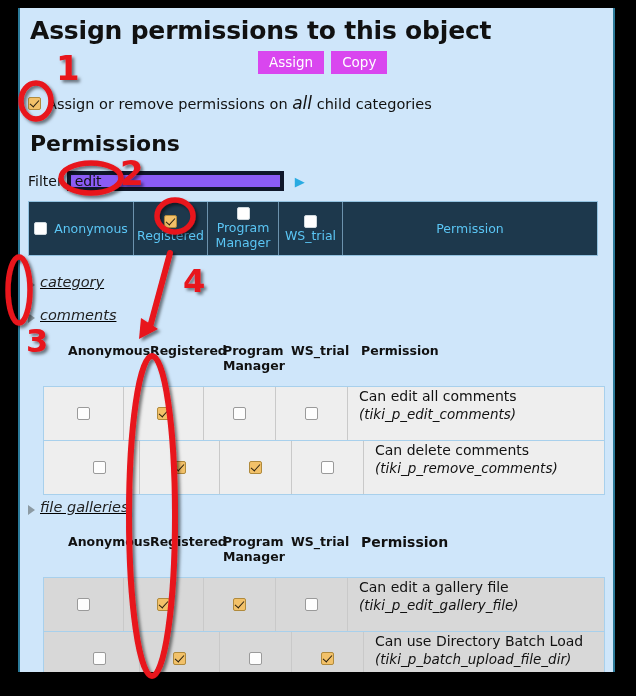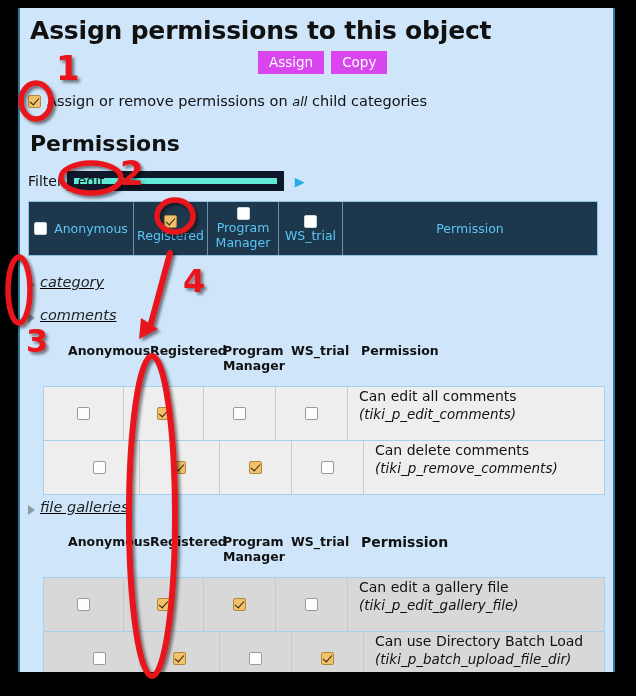--- a/index.html
+++ b/index.html
@@ -26,40 +26,40 @@
 
   .btnrow{position:absolute;left:238px;top:43px;display:flex;gap:7px;}
   .btn{
     background:#d946ef;color:#fff;border:none;
     font-size:13.5px;font-family:"DejaVu Sans","Liberation Sans",sans-serif;
     padding:3px 11px 4px 11px;line-height:16px;cursor:pointer;
   }
 
   .childrow{position:absolute;left:8px;top:85px;display:flex;align-items:center;gap:6px;}
   .childrow .lbl{font-size:14.5px;color:#111;}
-  .childrow .lbl i{font-style:italic;font-size:13px;}
+  .childrow .lbl i{font-style:italic;font-size:17px;}
 
   
   .cb{
     display:inline-block;width:13px;height:13px;box-sizing:border-box;
     border:1px solid #9a9a9a;background:#fdfdfd;border-radius:2px;
     position:relative;vertical-align:middle;cursor:pointer;flex:none;
   }
   .cb.on{background:#f2c169;border-color:#b08a3c;}
   .cb.on::after{
     content:"";position:absolute;left:3px;top:0px;width:4px;height:8px;
     border:solid #2a2010;border-width:0 1.7px 1.7px 0;transform:rotate(42deg);
   }
   .cb.dark{border:1px solid #cfd8dd;background:#fff;}
 
   .filterrow{position:absolute;left:8px;top:163px;display:flex;align-items:center;gap:4px;}
   .filterrow .flbl{font-size:14px;color:#111;}
   .finput{
-    width:217px;height:20px;box-sizing:border-box;background:#5eead4;
-    border:7px solid #0f172a;font-size:14px;color:#111;padding:0 4px;
+    width:217px;height:20px;box-sizing:border-box;background:#8b5cf6;
+    border:4px solid #0f172a;font-size:14px;color:#111;padding:0 4px;
     font-family:"DejaVu Sans","Liberation Sans",sans-serif;
   }
   .play{color:#29abe2;font-size:13px;margin-left:7px;cursor:pointer;}
 
   
   .hdr{
     position:absolute;left:8px;top:193px;width:570px;height:55px;
     display:flex;background:#1d384c;border:1px solid #93c2e0;box-sizing:border-box;
   }
   .hcell{

